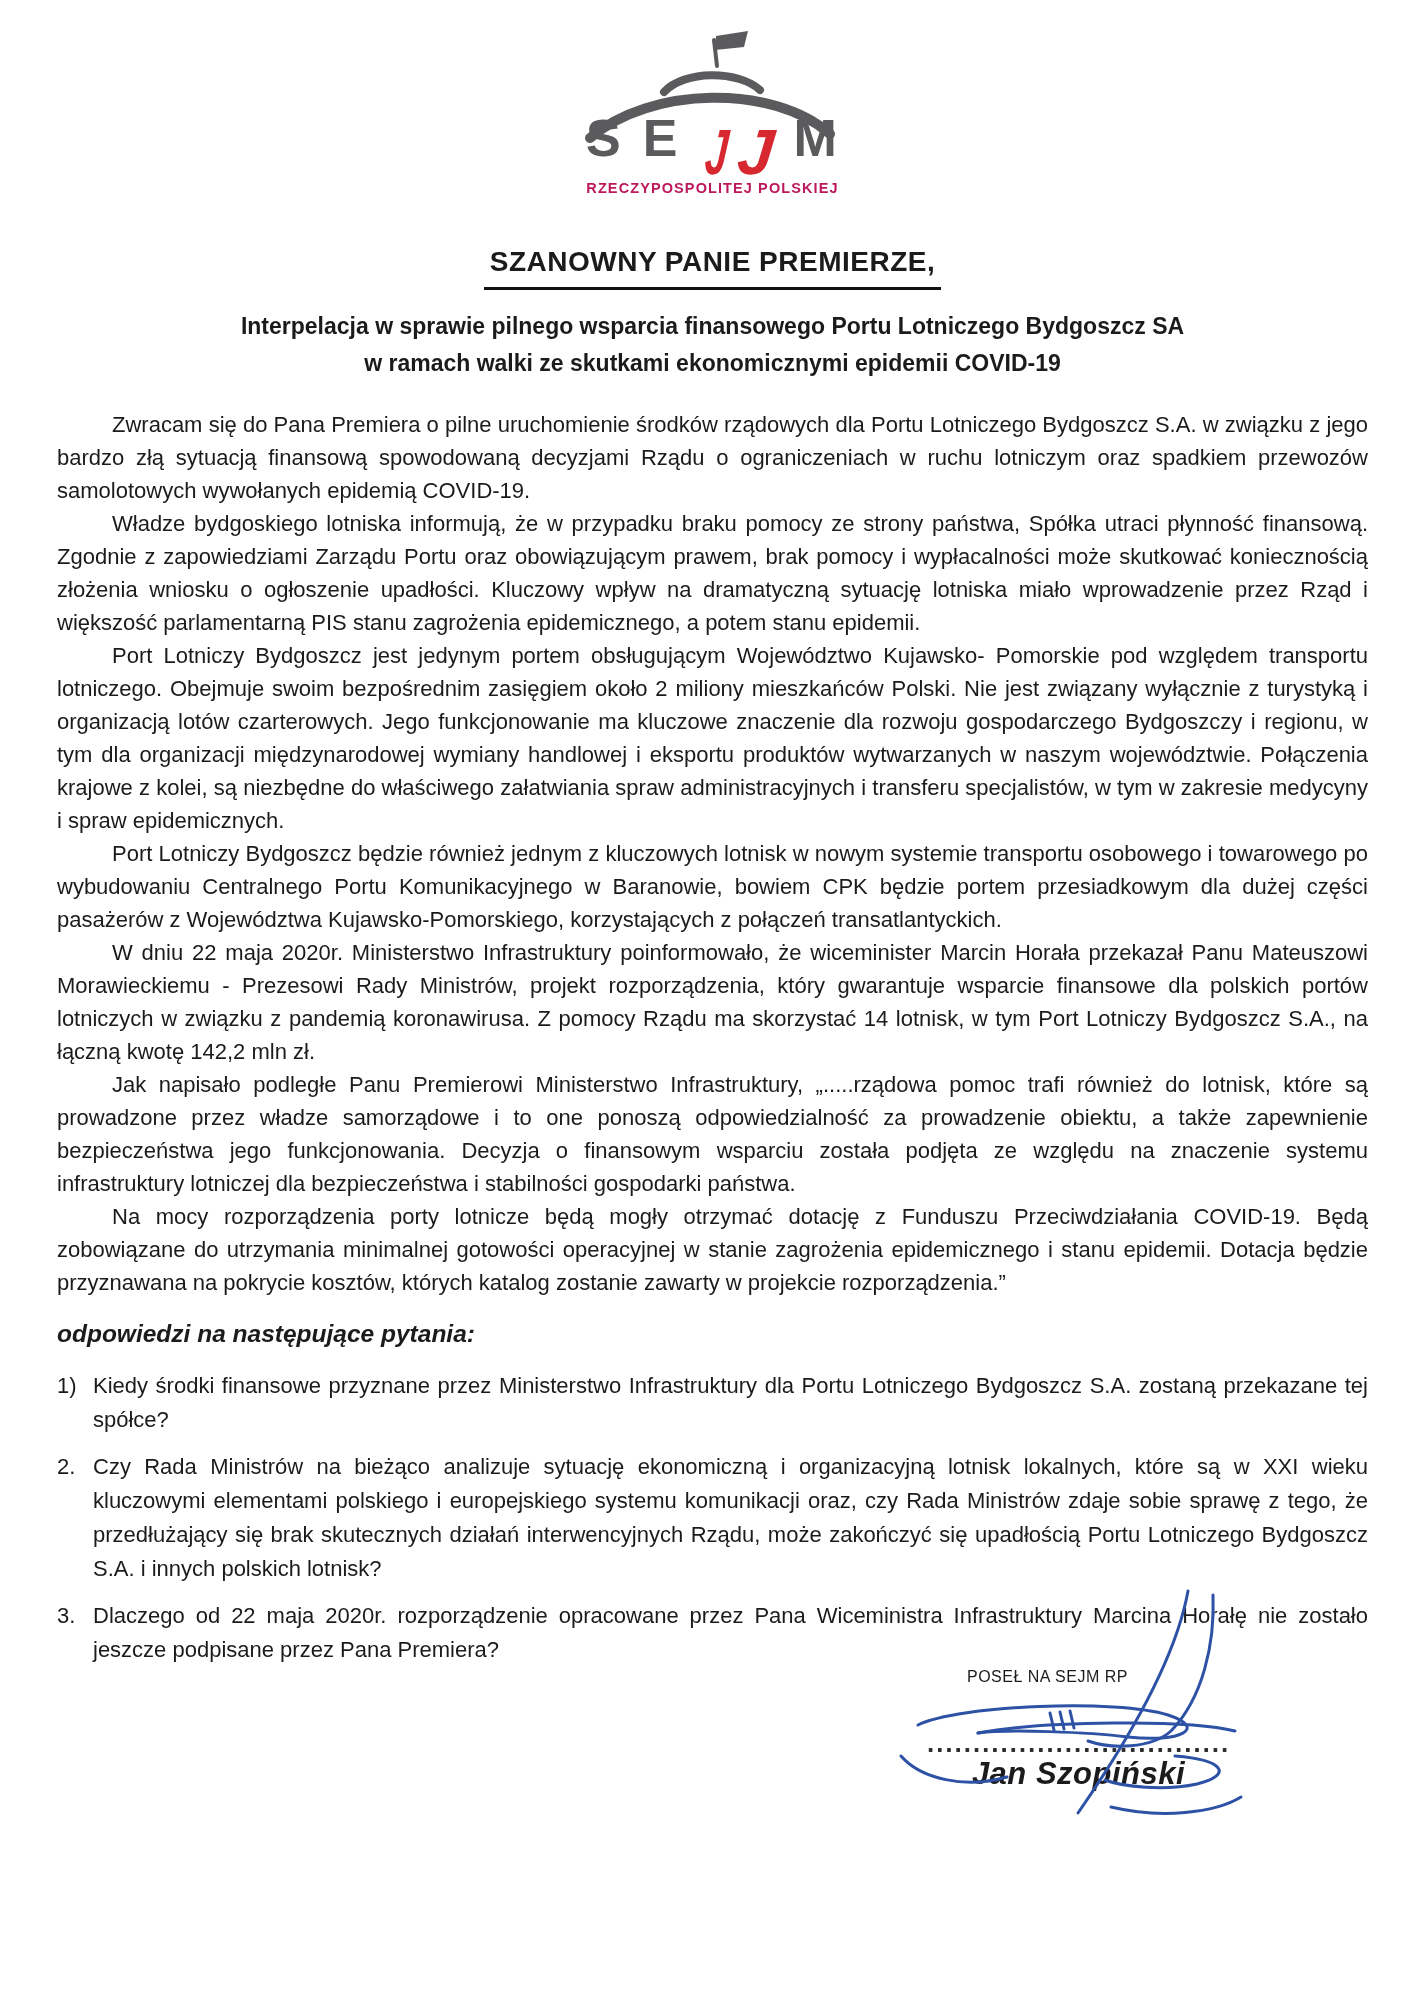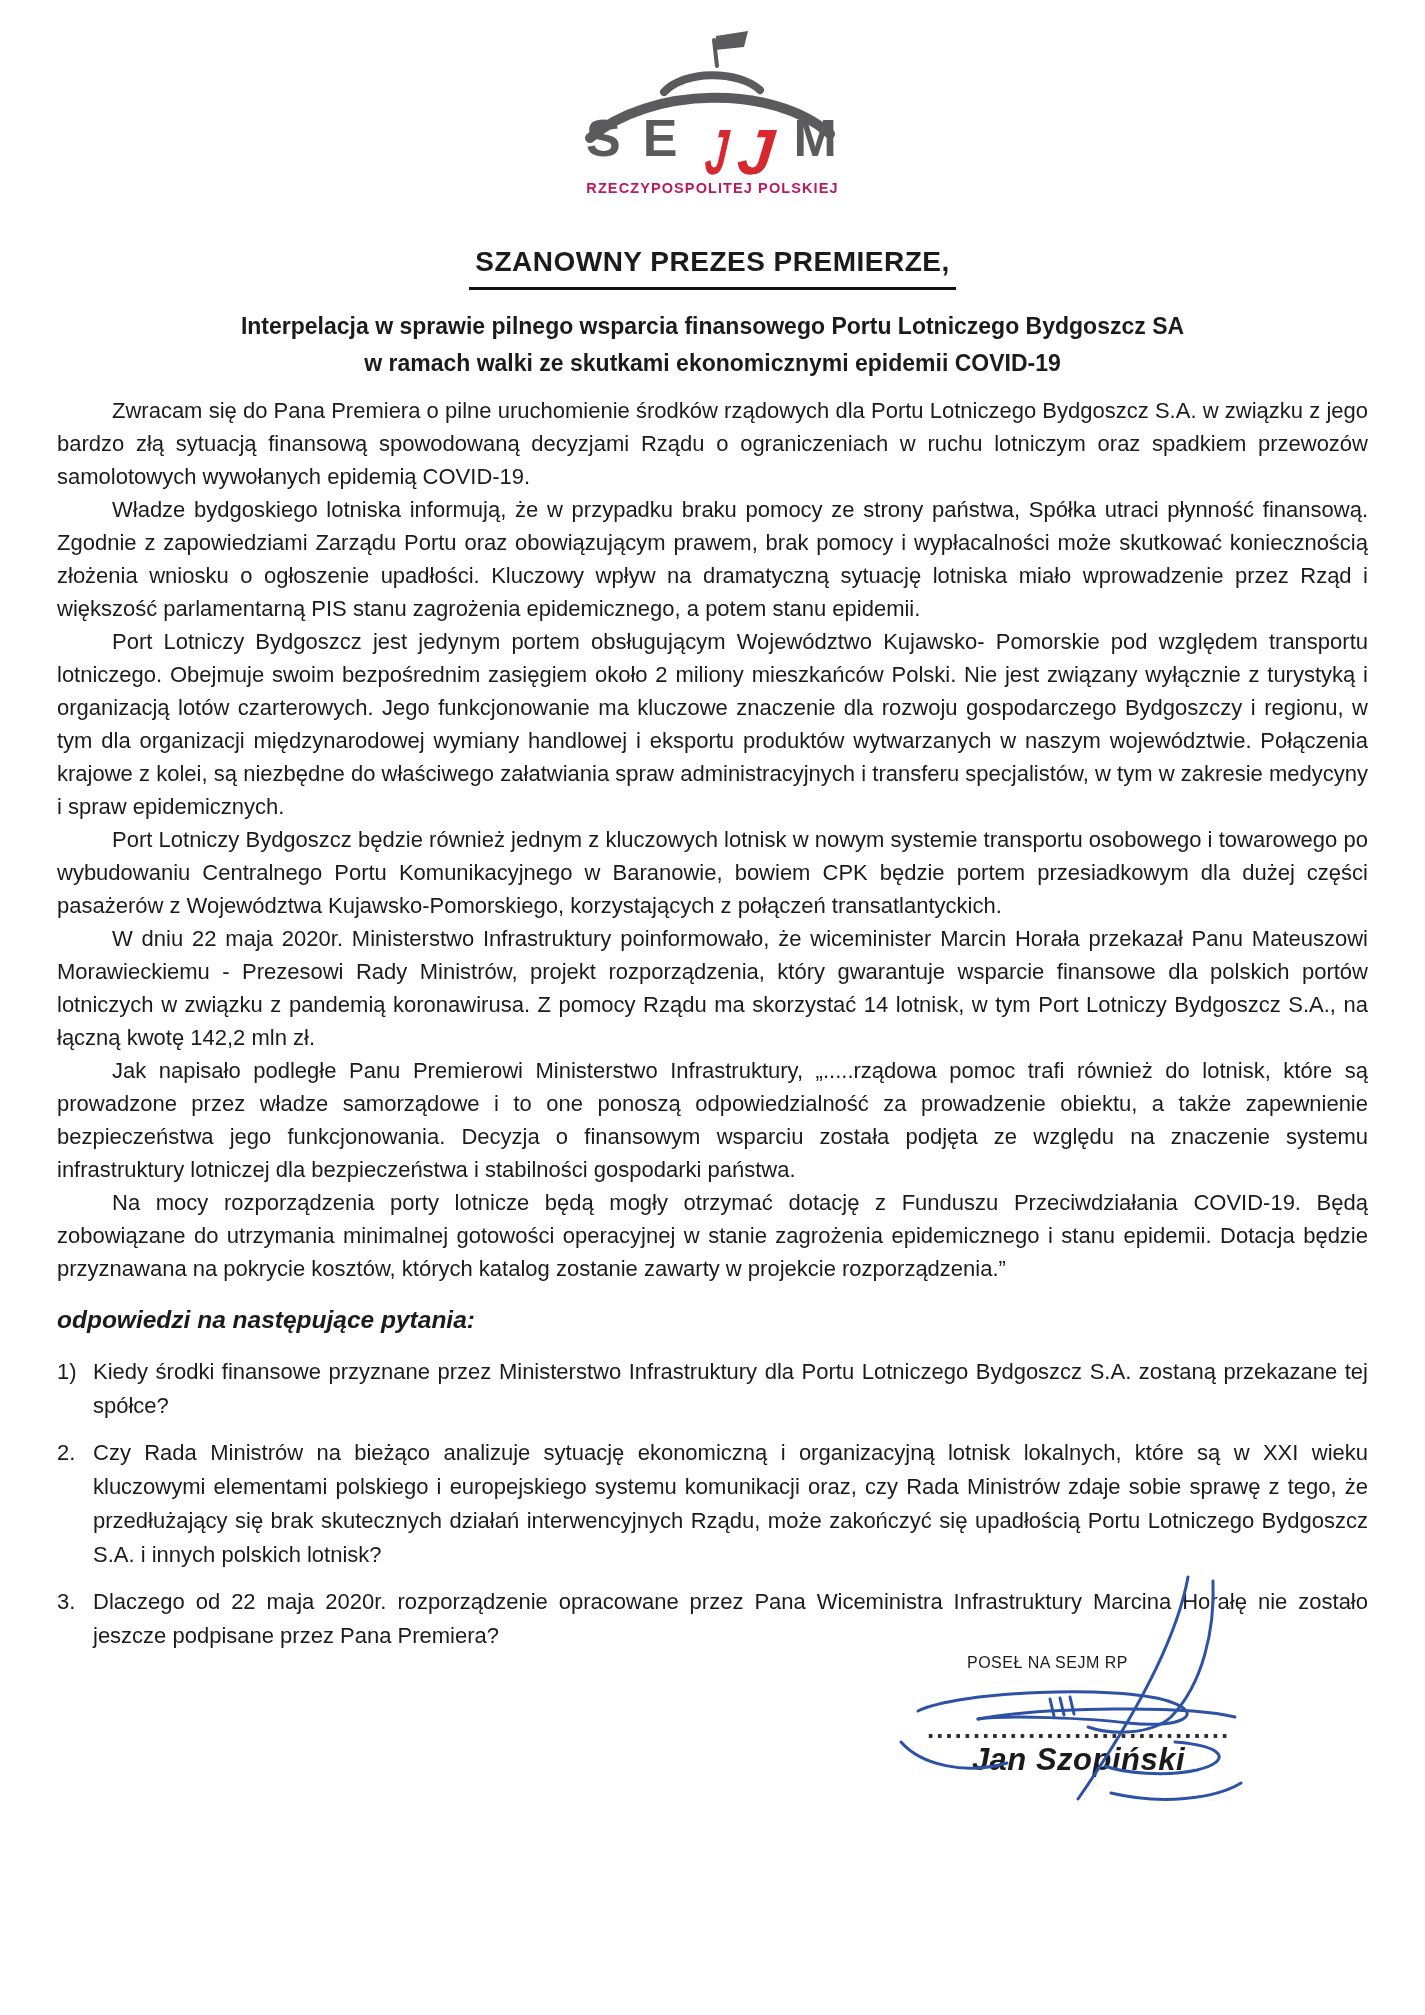--- a/index.html
+++ b/index.html
@@ -45,21 +45,21 @@
   .recipient-name{ font-size:30px;font-weight:bold;margin-top:4px; }
   
   .salutation-row{ text-align:center;margin-top:50px; }
   .salutation{
     display:inline-block;font-size:28px;font-weight:bold;
     border-bottom:3px solid #111;padding:0 6px 9px 6px;letter-spacing:0.5px;
   }
   
   .subject{ text-align:center;margin-top:18px;font-size:23px;font-weight:bold;line-height:37px; }
   
-  .body-text{ margin-top:12px;font-size:22px;line-height:33px;text-align:justify; }
+  .body-text{ margin-top:26px;font-size:22px;line-height:33px;text-align:justify; }
   .body-text p{ margin:0;text-indent:55px; }
   
   .closing{
     margin-top:16px;font-size:24.5px;font-weight:bold;font-style:italic;
     line-height:38px;text-align:left;
   }
   
   .questions{ margin-top:16px;font-size:22px; }
   .question{ display:flex;margin-bottom:13px; }
   .q-marker{ flex:none;width:36px;line-height:34px; }
@@ -107,21 +107,21 @@
       </span>
       <span class="gl">M</span>
     </div>
     <div class="logo-subtitle">RZECZYPOSPOLITEJ POLSKIEJ</div>
   </div>
 
   <div class="recipient">
   </div>
 
   <div class="salutation-row">
-    <span class="salutation">SZANOWNY PREZES PREMIERZE,</span>
+    <span class="salutation">SZANOWNY PANIE PREMIERZE,</span>
   </div>
 
   <div class="subject">
     <div>Interpelacja w sprawie pilnego wsparcia finansowego Portu Lotniczego Bydgoszcz SA</div>
     <div>w ramach walki ze skutkami ekonomicznymi epidemii COVID-19</div>
   </div>
 
   <div class="body-text">
     <p>Zwracam się do Pana Premiera o pilne uruchomienie środków rządowych dla Portu Lotniczego Bydgoszcz S.A. w związku z jego bardzo złą sytuacją finansową spowodowaną decyzjami Rządu o ograniczeniach w ruchu lotniczym oraz spadkiem przewozów samolotowych wywołanych epidemią COVID-19.</p>
     <p>Władze bydgoskiego lotniska informują, że w przypadku braku pomocy ze strony państwa, Spółka utraci płynność finansową. Zgodnie z zapowiedziami Zarządu Portu oraz obowiązującym prawem, brak pomocy i wypłacalności może skutkować koniecznością złożenia wniosku o ogłoszenie upadłości. Kluczowy wpływ na dramatyczną sytuację lotniska miało wprowadzenie przez Rząd i większość parlamentarną PIS stanu zagrożenia epidemicznego, a potem stanu epidemii.</p>

